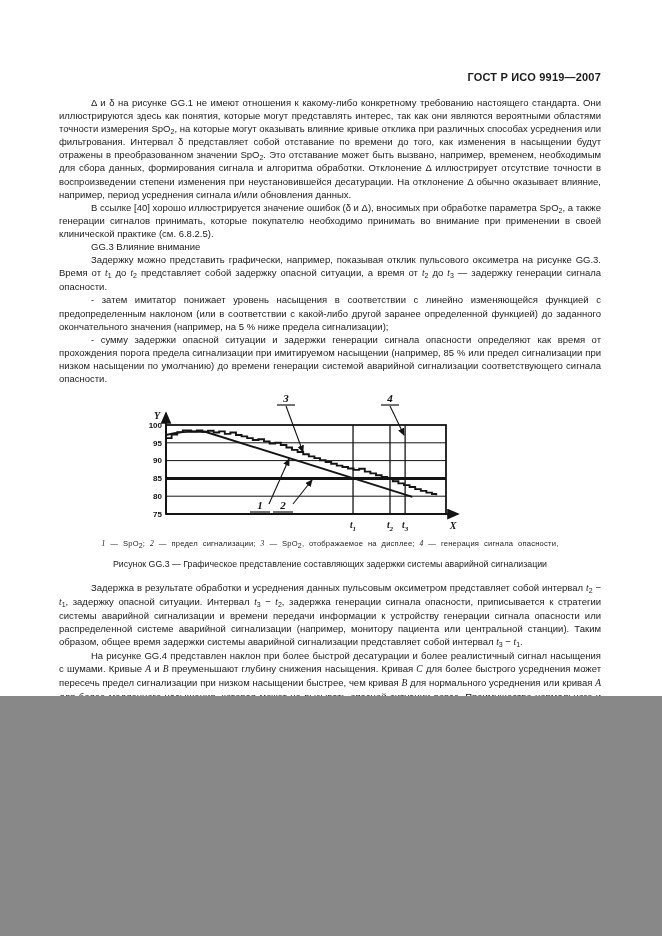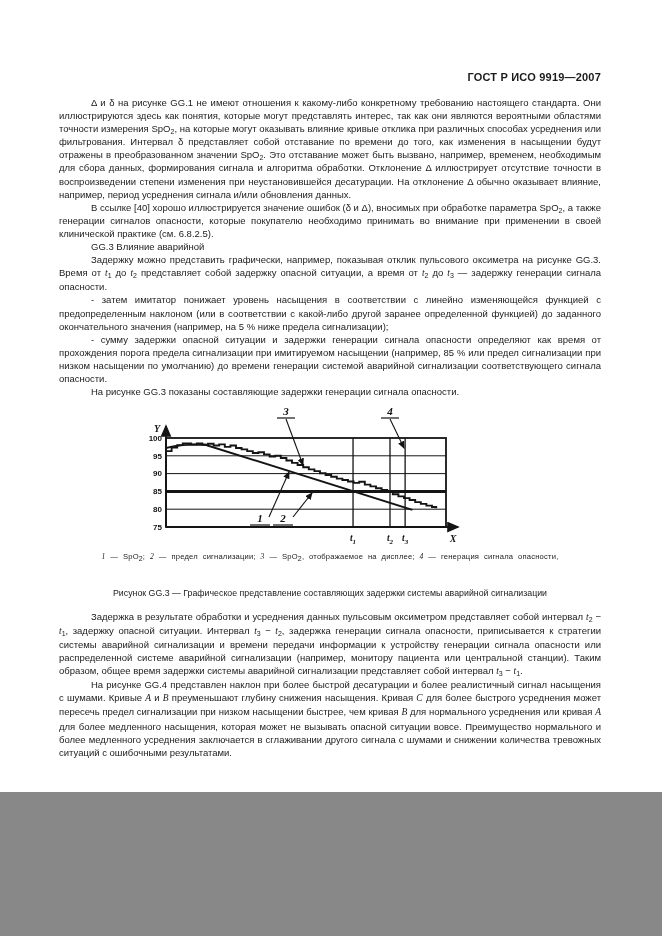--- a/index.html
+++ b/index.html
@@ -1,45 +1,44 @@
 <!DOCTYPE html>
 <html><head>
 <meta charset="utf-8">
 <style>
   html,body{margin:0;padding:0;background:#888;}
-  .page{position:relative;width:662px;height:792px;background:#ffffff;overflow:hidden;
+  .page{position:relative;width:662px;height:696px;background:#ffffff;overflow:hidden;
         font-family:"Liberation Sans",sans-serif;color:#1b1b1b;}
   .header{position:absolute;top:71px;right:61px;font-weight:bold;font-size:11px;letter-spacing:.2px;}
   .body{position:absolute;left:59px;right:61px;top:96px;font-size:9.5px;line-height:13.1px;text-align:justify;}
   .para{text-indent:32px;margin:0;}
   .heading{font-weight:bold;}
   sub{font-size:7px;line-height:0;position:relative;top:2px;vertical-align:baseline;}
   .b{font-weight:normal;}
   .i{font-style:italic;font-family:"Liberation Serif",serif;}
   .figure{position:relative;margin:3px 0 10px 0;text-indent:0;}
   .figure svg{display:block;margin-left:77px;}
   .legend{text-align:center;font-size:7.6px;line-height:11.5px;word-spacing:2.5px;letter-spacing:.2px;}
-  .caption{text-align:center;font-size:8.8px;margin-top:24px;margin-bottom:2px;}
+  .caption{text-align:center;font-size:8.8px;margin-top:8px;margin-bottom:2px;}
   .pagenum{position:absolute;top:845px;right:62px;font-size:10.5px;}
 </style>
 </head>
 <body>
 
 <div class="page">
   <div class="header">ГОСТ Р ИСО 9919—2007</div>
 
   <div class="body">
     <div>
         <div class="para">Δ и δ на рисунке GG.1 не имеют отношения к какому-либо конкретному требованию настоящего стандарта. Они иллюстрируются здесь как понятия, которые могут представлять интерес, так как они являются вероятными областями <span class="b">точности измерения SpO</span><sub class="b">2</sub>, на которые могут оказывать влияние кривые отклика при различных способах усреднения или фильтрования. Интервал δ представляет собой отставание по времени до того, как изменения в насыщении будут отражены в преобразованном значении <span class="b">SpO</span><sub class="b">2</sub>. Это отставание может быть вызвано, например, временем, необходимым для сбора данных, формирования сигнала и алгоритма обработки. Отклонение Δ иллюстрирует отсутствие точности в воспроизведении степени изменения при неустановившейся десатурации. На отклонение Δ обычно оказывает влияние, например, <span class="b">период</span> усреднения сигнала и/или <span class="b">обновления данных</span>.</div>
-        <div class="para">В ссылке [40] хорошо иллюстрируется значение ошибок (δ и Δ), вносимых при обработке параметра <span class="b">SpO</span><sub class="b">2</sub>, а также генерации <span class="b">сигналов опасности</span>, которые покупателю необходимо принимать во внимание при применении в своей клинической практике (см. 6.8.2.5).</div>
-        <div class="para heading"><span class="b">GG.3 Влияние аварийной</span></div>
+        <div class="para">В ссылке [40] хорошо иллюстрируется значение ошибок (δ и Δ), вносимых при обработке параметра <span class="b">SpO</span><sub class="b">2</sub>, а также генерации <span class="b">сигналов принимать</span>, которые покупателю необходимо принимать во внимание при применении в своей клинической практике (см. 6.8.2.5).</div>
+        <div class="para heading"><span class="b">GG.3 Влияние внимание</span></div>
         <div class="para">Задержку можно представить графически, например, показывая отклик <span class="b">пульсового оксиметра</span> на рисунке GG.3. Время от <span class="i">t</span><sub>1</sub> до <span class="i">t</span><sub>2</sub> представляет собой <span class="b">задержку опасной ситуации</span>, а время от <span class="i">t</span><sub>2</sub> до <span class="i">t</span><sub>3</sub> — <span class="b">задержку генерации сигнала опасности</span>.</div>
         <div class="para">- затем имитатор понижает уровень насыщения в соответствии с линейно изменяющейся функцией с предопределенным наклоном (или в соответствии с какой-либо другой заранее определенной функцией) до заданного окончательного значения (например, на 5 % ниже <span class="b">предела сигнализации</span>);</div>
         <div class="para">- сумму <span class="b">задержки опасной ситуации</span> и <span class="b">задержки генерации сигнала опасности</span> определяют как время от прохождения порога <span class="b">предела сигнализации</span> при имитируемом насыщении (например, 85 % или <span class="b">предел сигнализации</span> при низком насыщении по умолчанию) до времени генерации <span class="b">системой аварийной сигнализации</span> соответствующего <span class="b">сигнала опасности</span>.</div>
-        <div class="para">На рисунке GG.3 показаны составляющие <span class="b">задержки генерации сигнала опасности</span>.</div>
       </div>
 
     <div class="figure">
       <svg width="430" height="150" viewBox="0 0 430 150">
           <defs>
             <marker id="arr" markerWidth="8" markerHeight="8" refX="6" refY="3" orient="auto">
               <path d="M0,0 L7,3 L0,6 z" fill="#141414"></path>
             </marker>
           </defs>
           <line x1="30" x2="310" y1="54.8" y2="54.8" stroke="#141414" stroke-width="1"></line>

